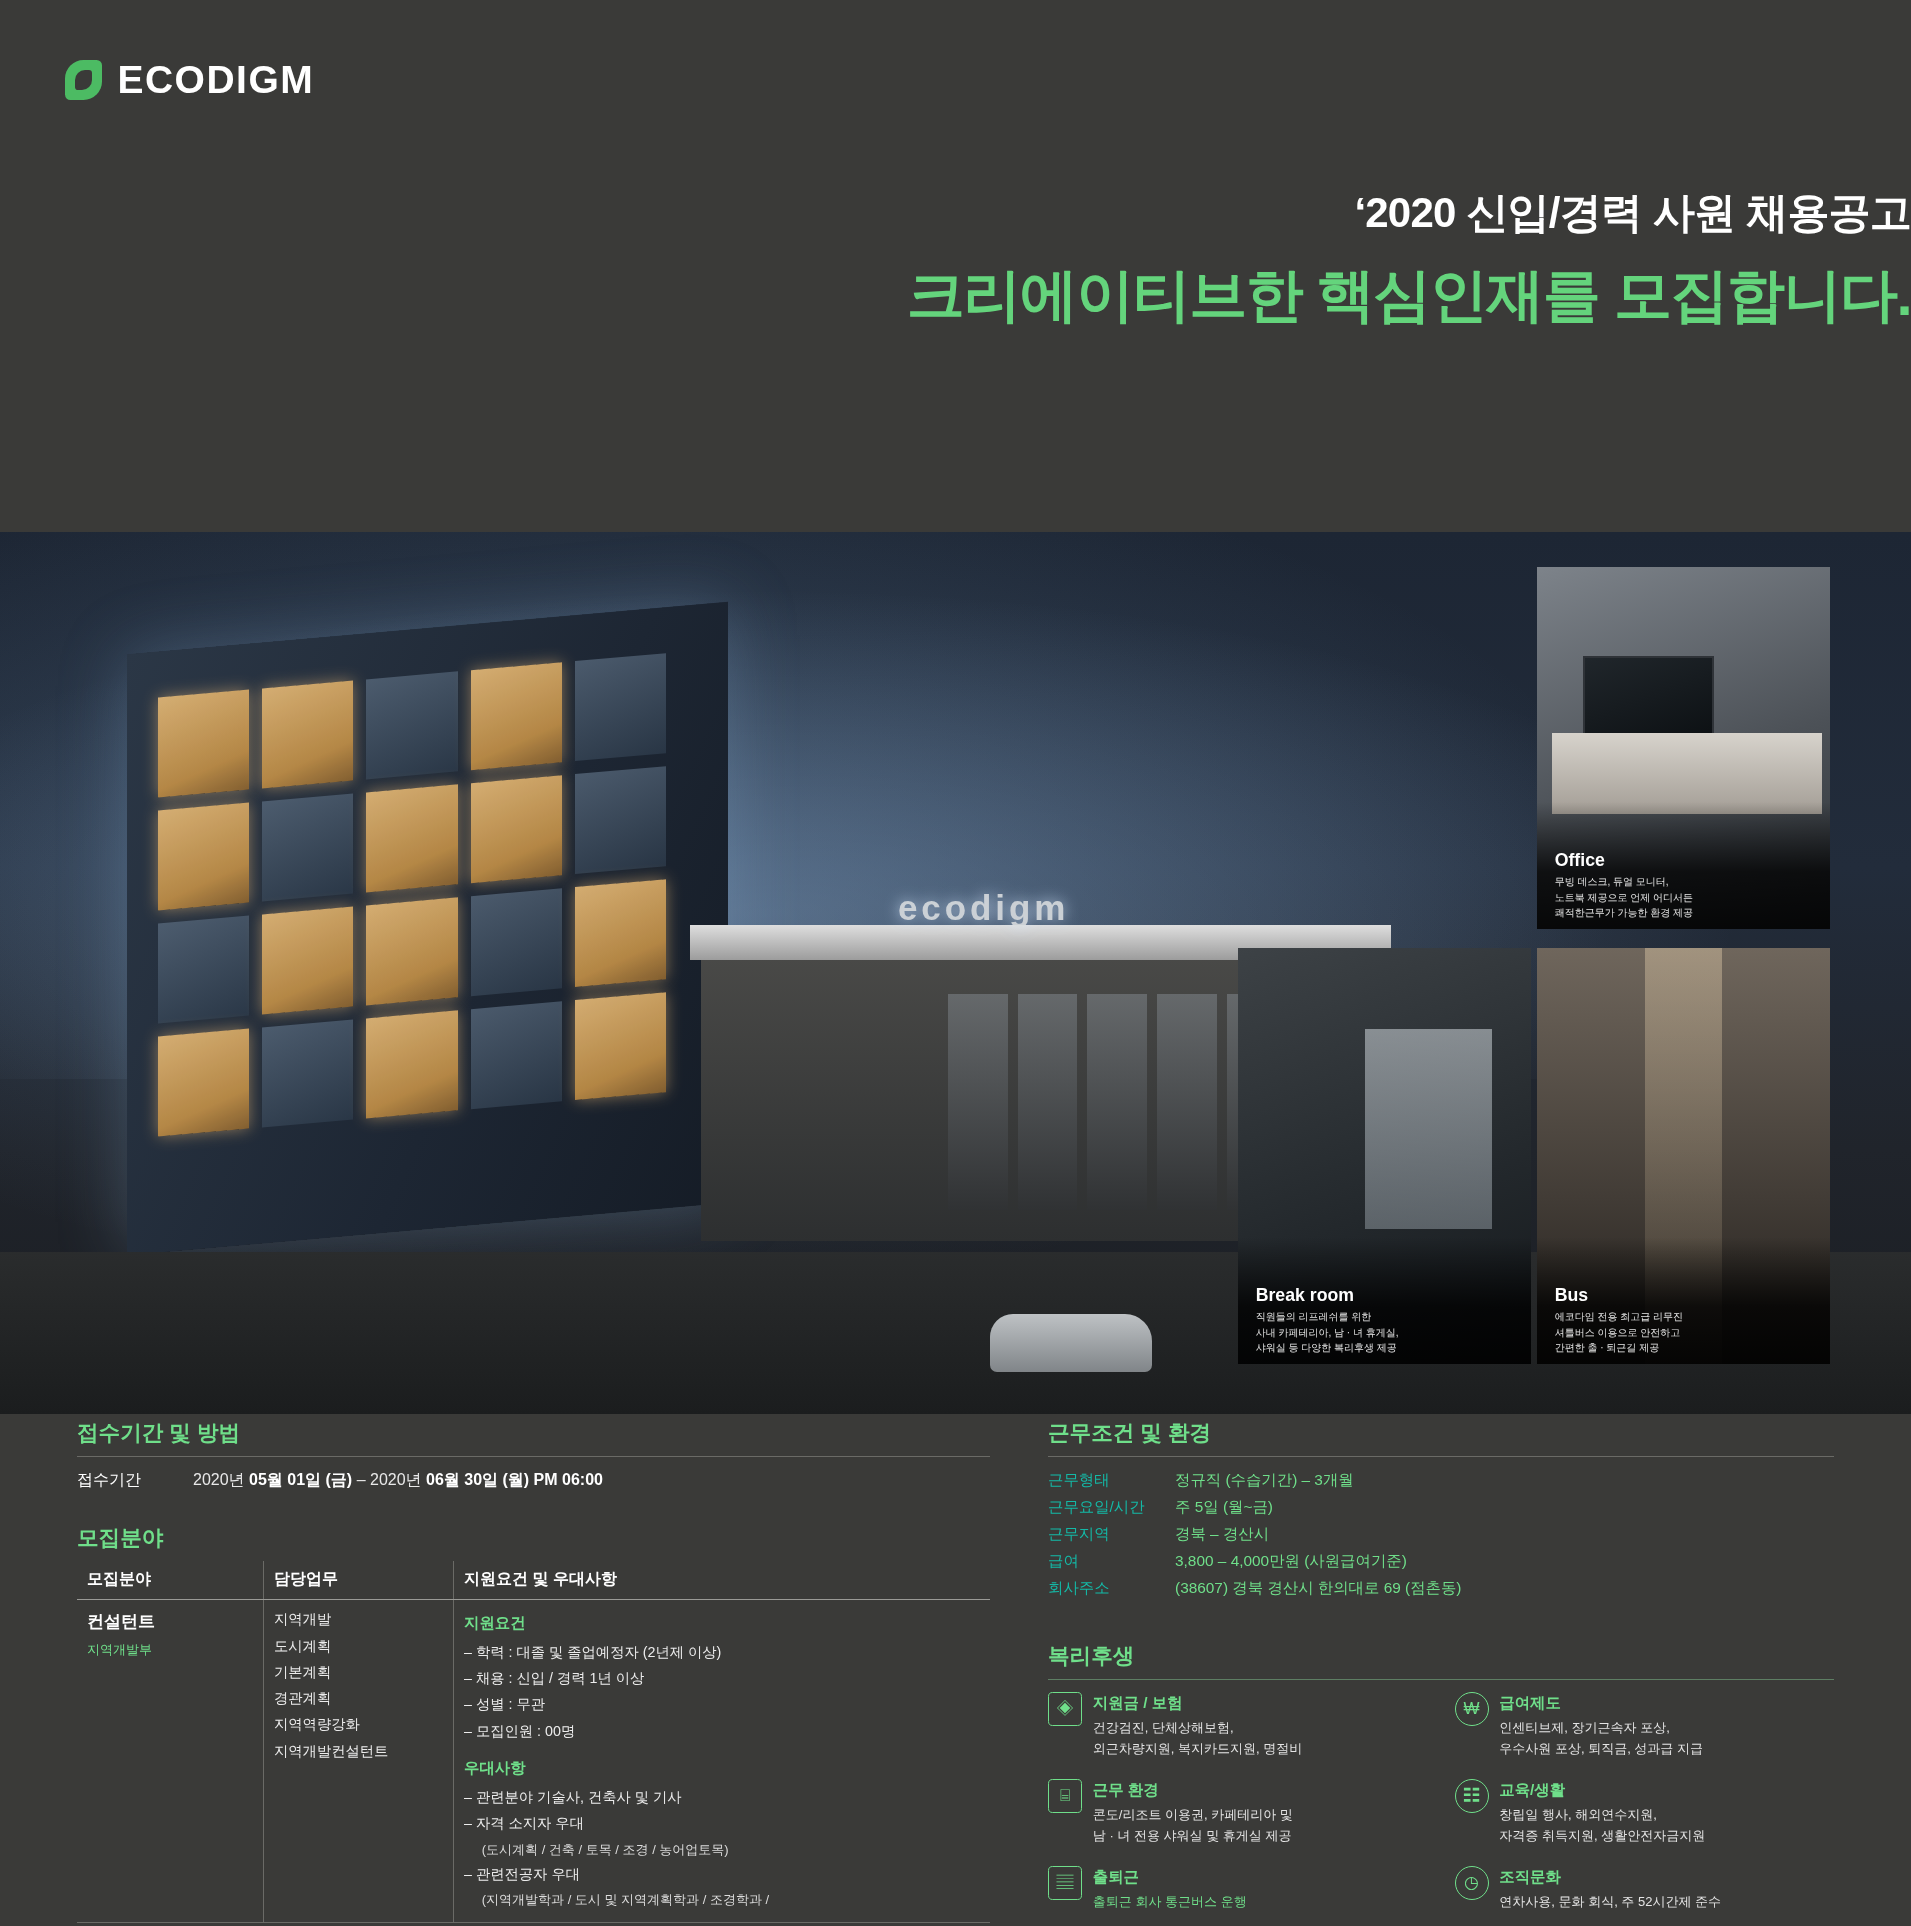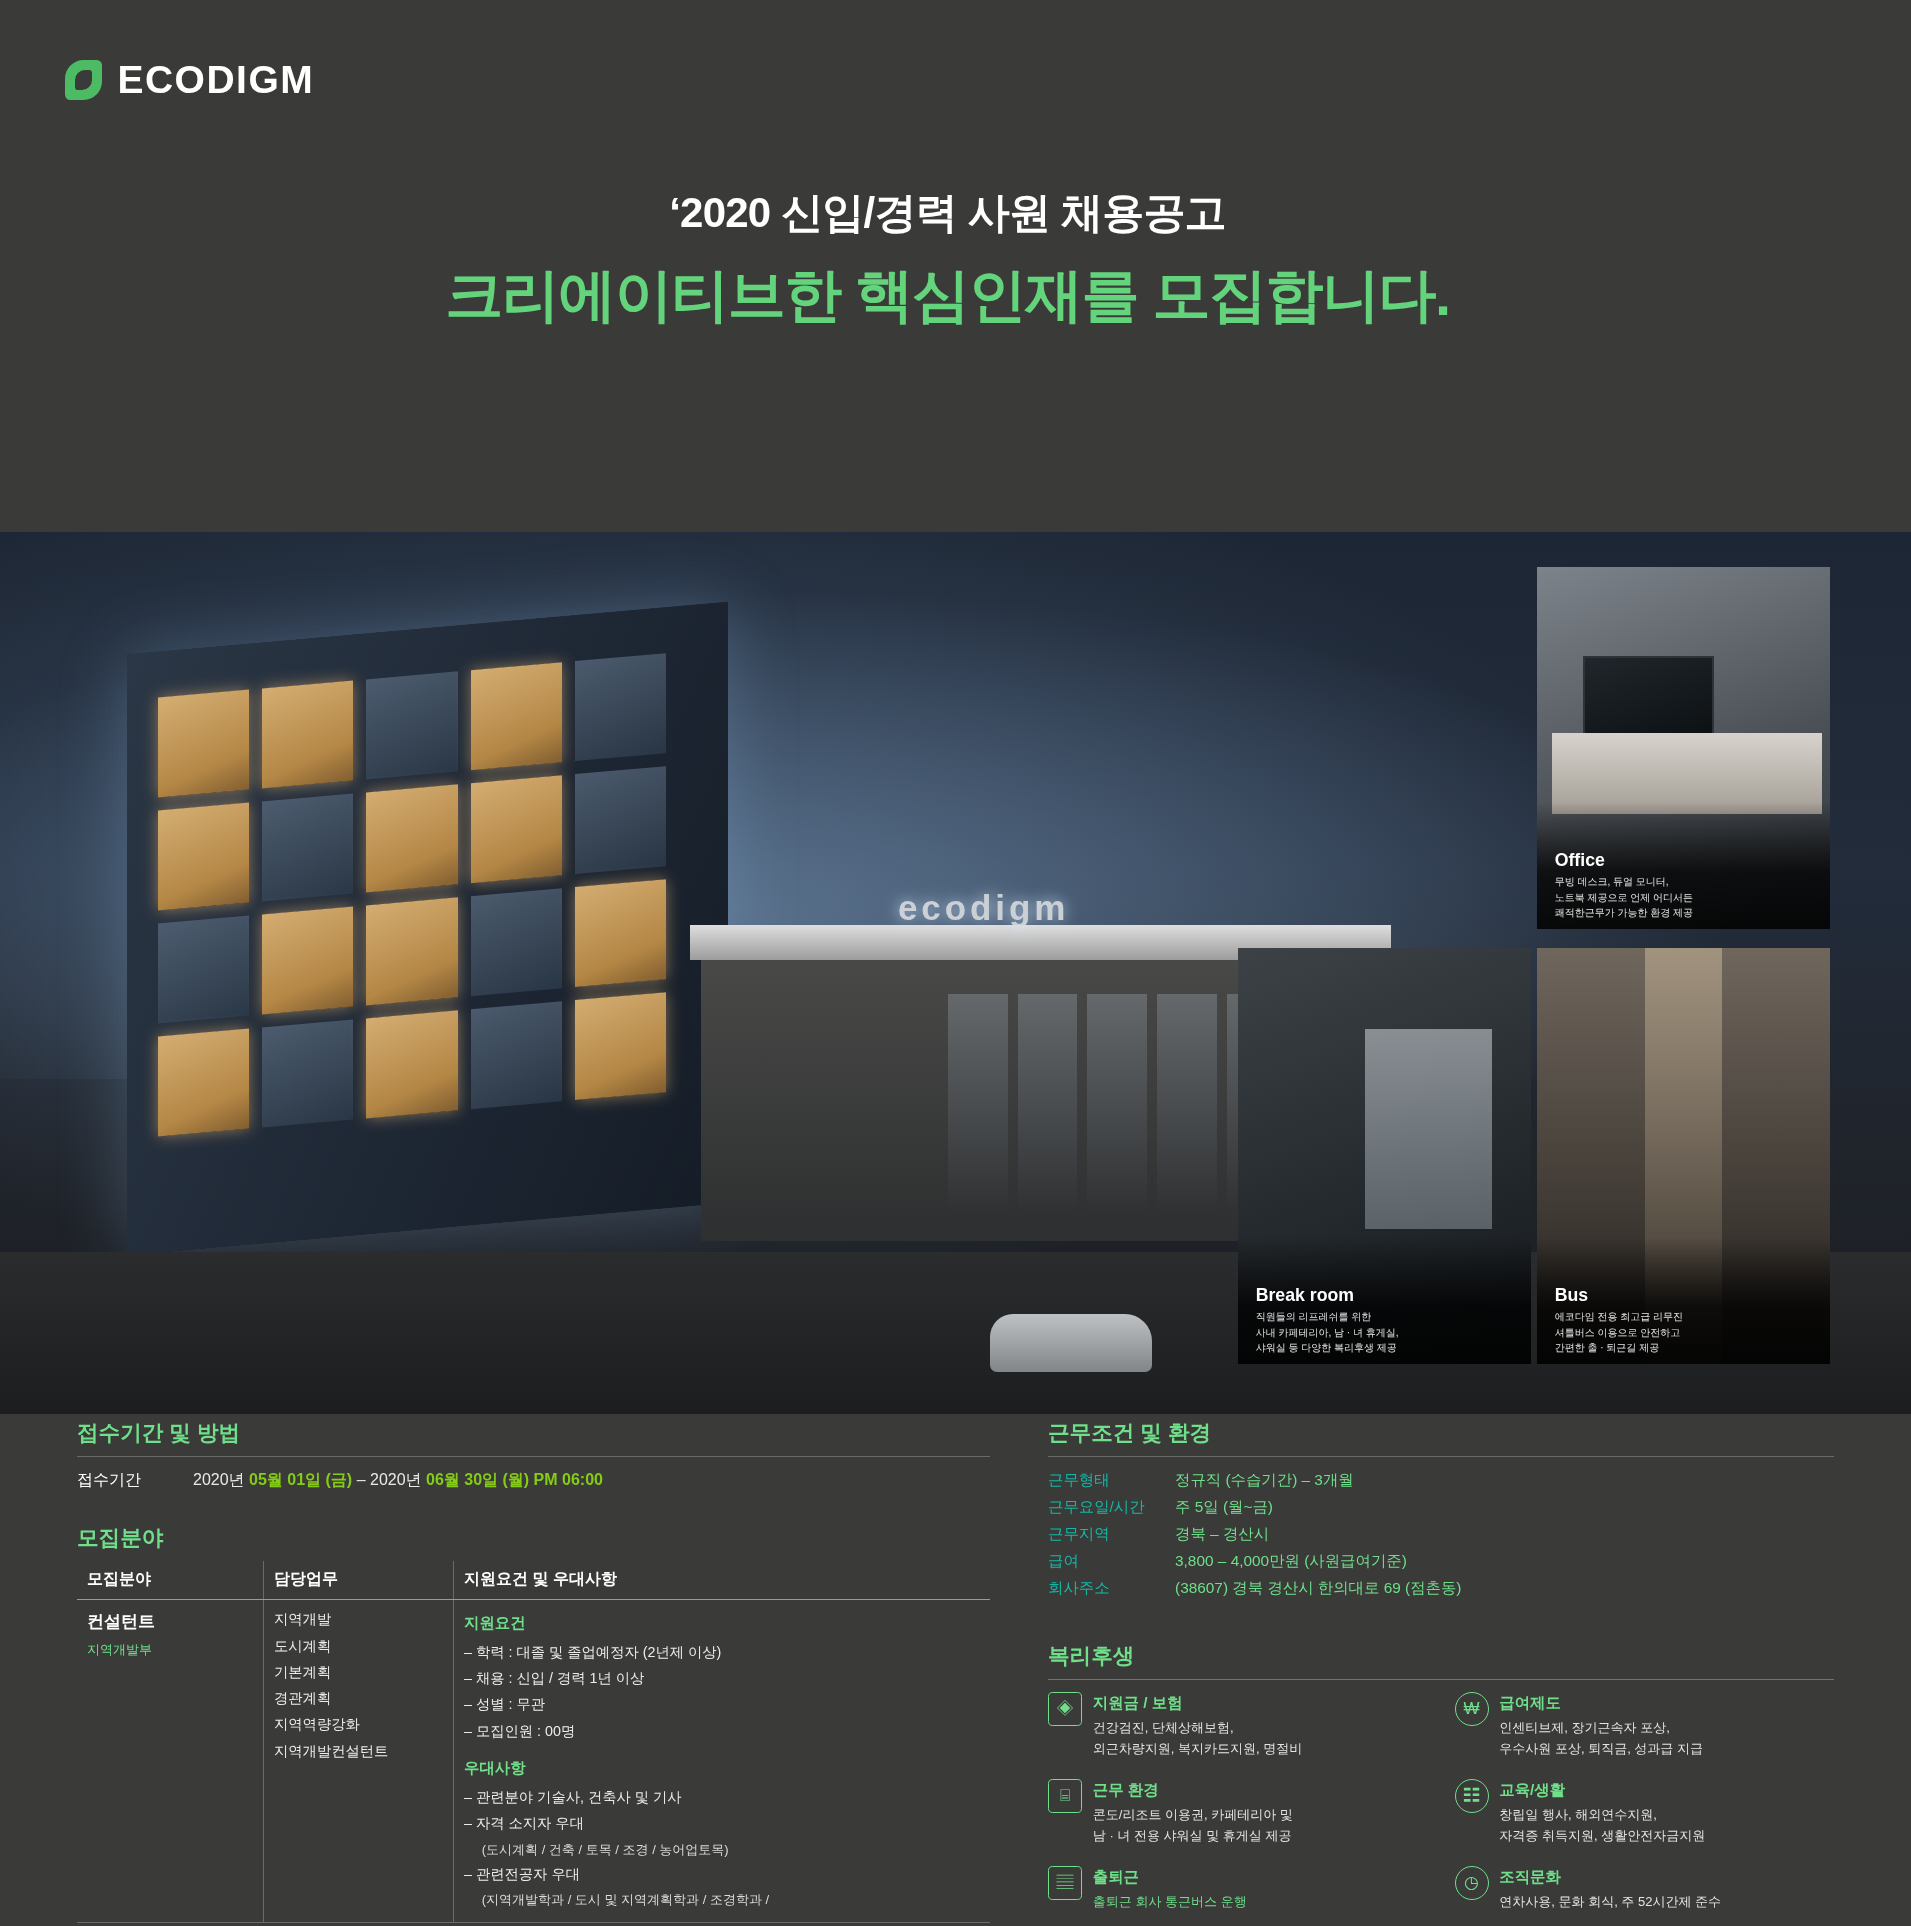--- a/index.html
+++ b/index.html
@@ -38,22 +38,22 @@
   }
   .logo-text{
     font-size:39px;
     letter-spacing:1.5px;
     font-weight:bold;
     color:#ffffff;
   }
 
   .headline-block{
     position:absolute;
-    left:0; right:16px; top:185px;
-    text-align:center;
+    left:0; right:0; top:185px;
+    text-align:right;
   }
   .kicker{
     font-size:42px;
     font-weight:bold;
     color:#ffffff;
     letter-spacing:-0.8px;
     margin-bottom:16px;
   }
   .head-line{
     font-size:58px;
@@ -186,21 +186,21 @@
     font-size:21.6px;font-weight:bold;color:#6fdf8a;margin-bottom:8.5px;
   }
   .rule{
     height:1.2px;background:#6a6a66;margin-bottom:11.6px;
   }
   .rule.green{background:#5d7e63;}
 
   .kv-row{display:flex;margin-bottom:5.4px;font-size:16px;line-height:1.5;}
   .kv-k{width:116px;font-weight:normal;color:#ffffff;flex:0 0 auto;}
   .kv-v{color:#e9e9e9;}
-  .hl-green{color:#84cc16;font-weight:bold;}
+  .hl-green{color:#ffffff;font-weight:bold;}
 
   .kv-row.cond{font-size:15.4px;margin-bottom:3.9px;}
   .kv-row.cond .kv-k{width:127px;font-weight:normal;color:#14b8a6;}
   .kv-row.cond .kv-v{color:#6fdf8a;}
 
   
   .tbl{
     width:100%;border-collapse:collapse;margin-top:3.9px;
   }
   .tbl th,.tbl td{

